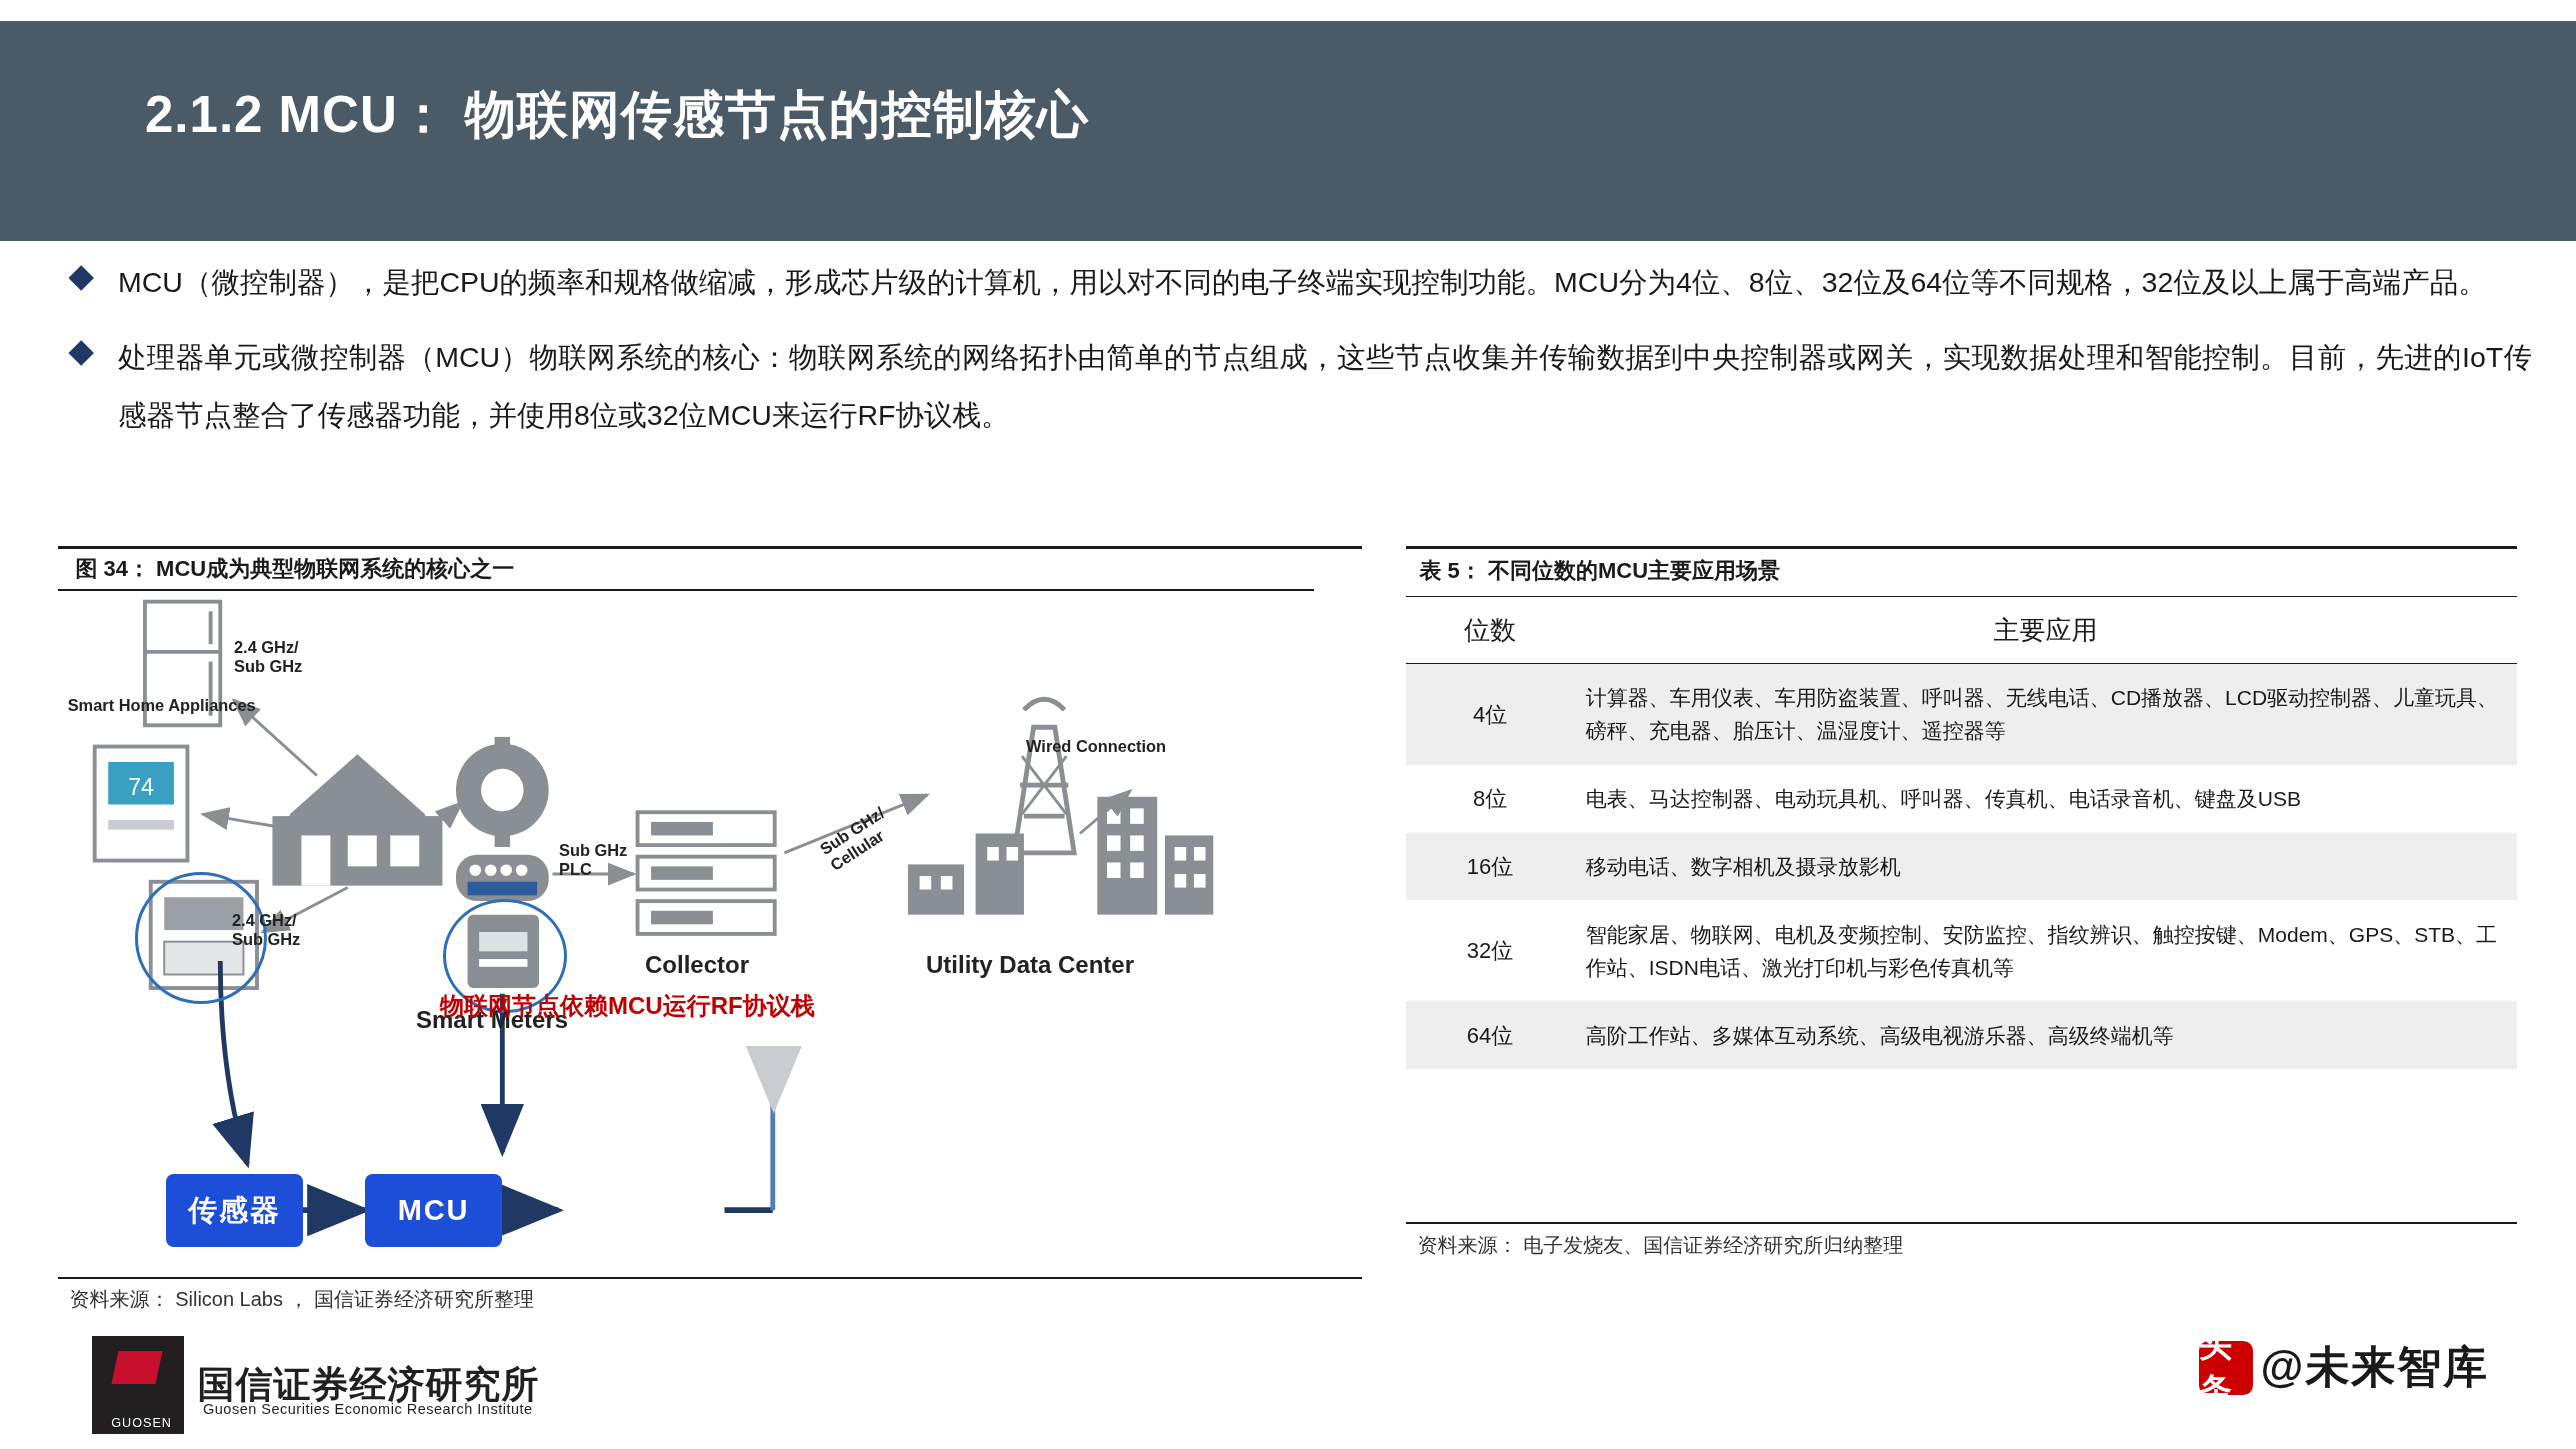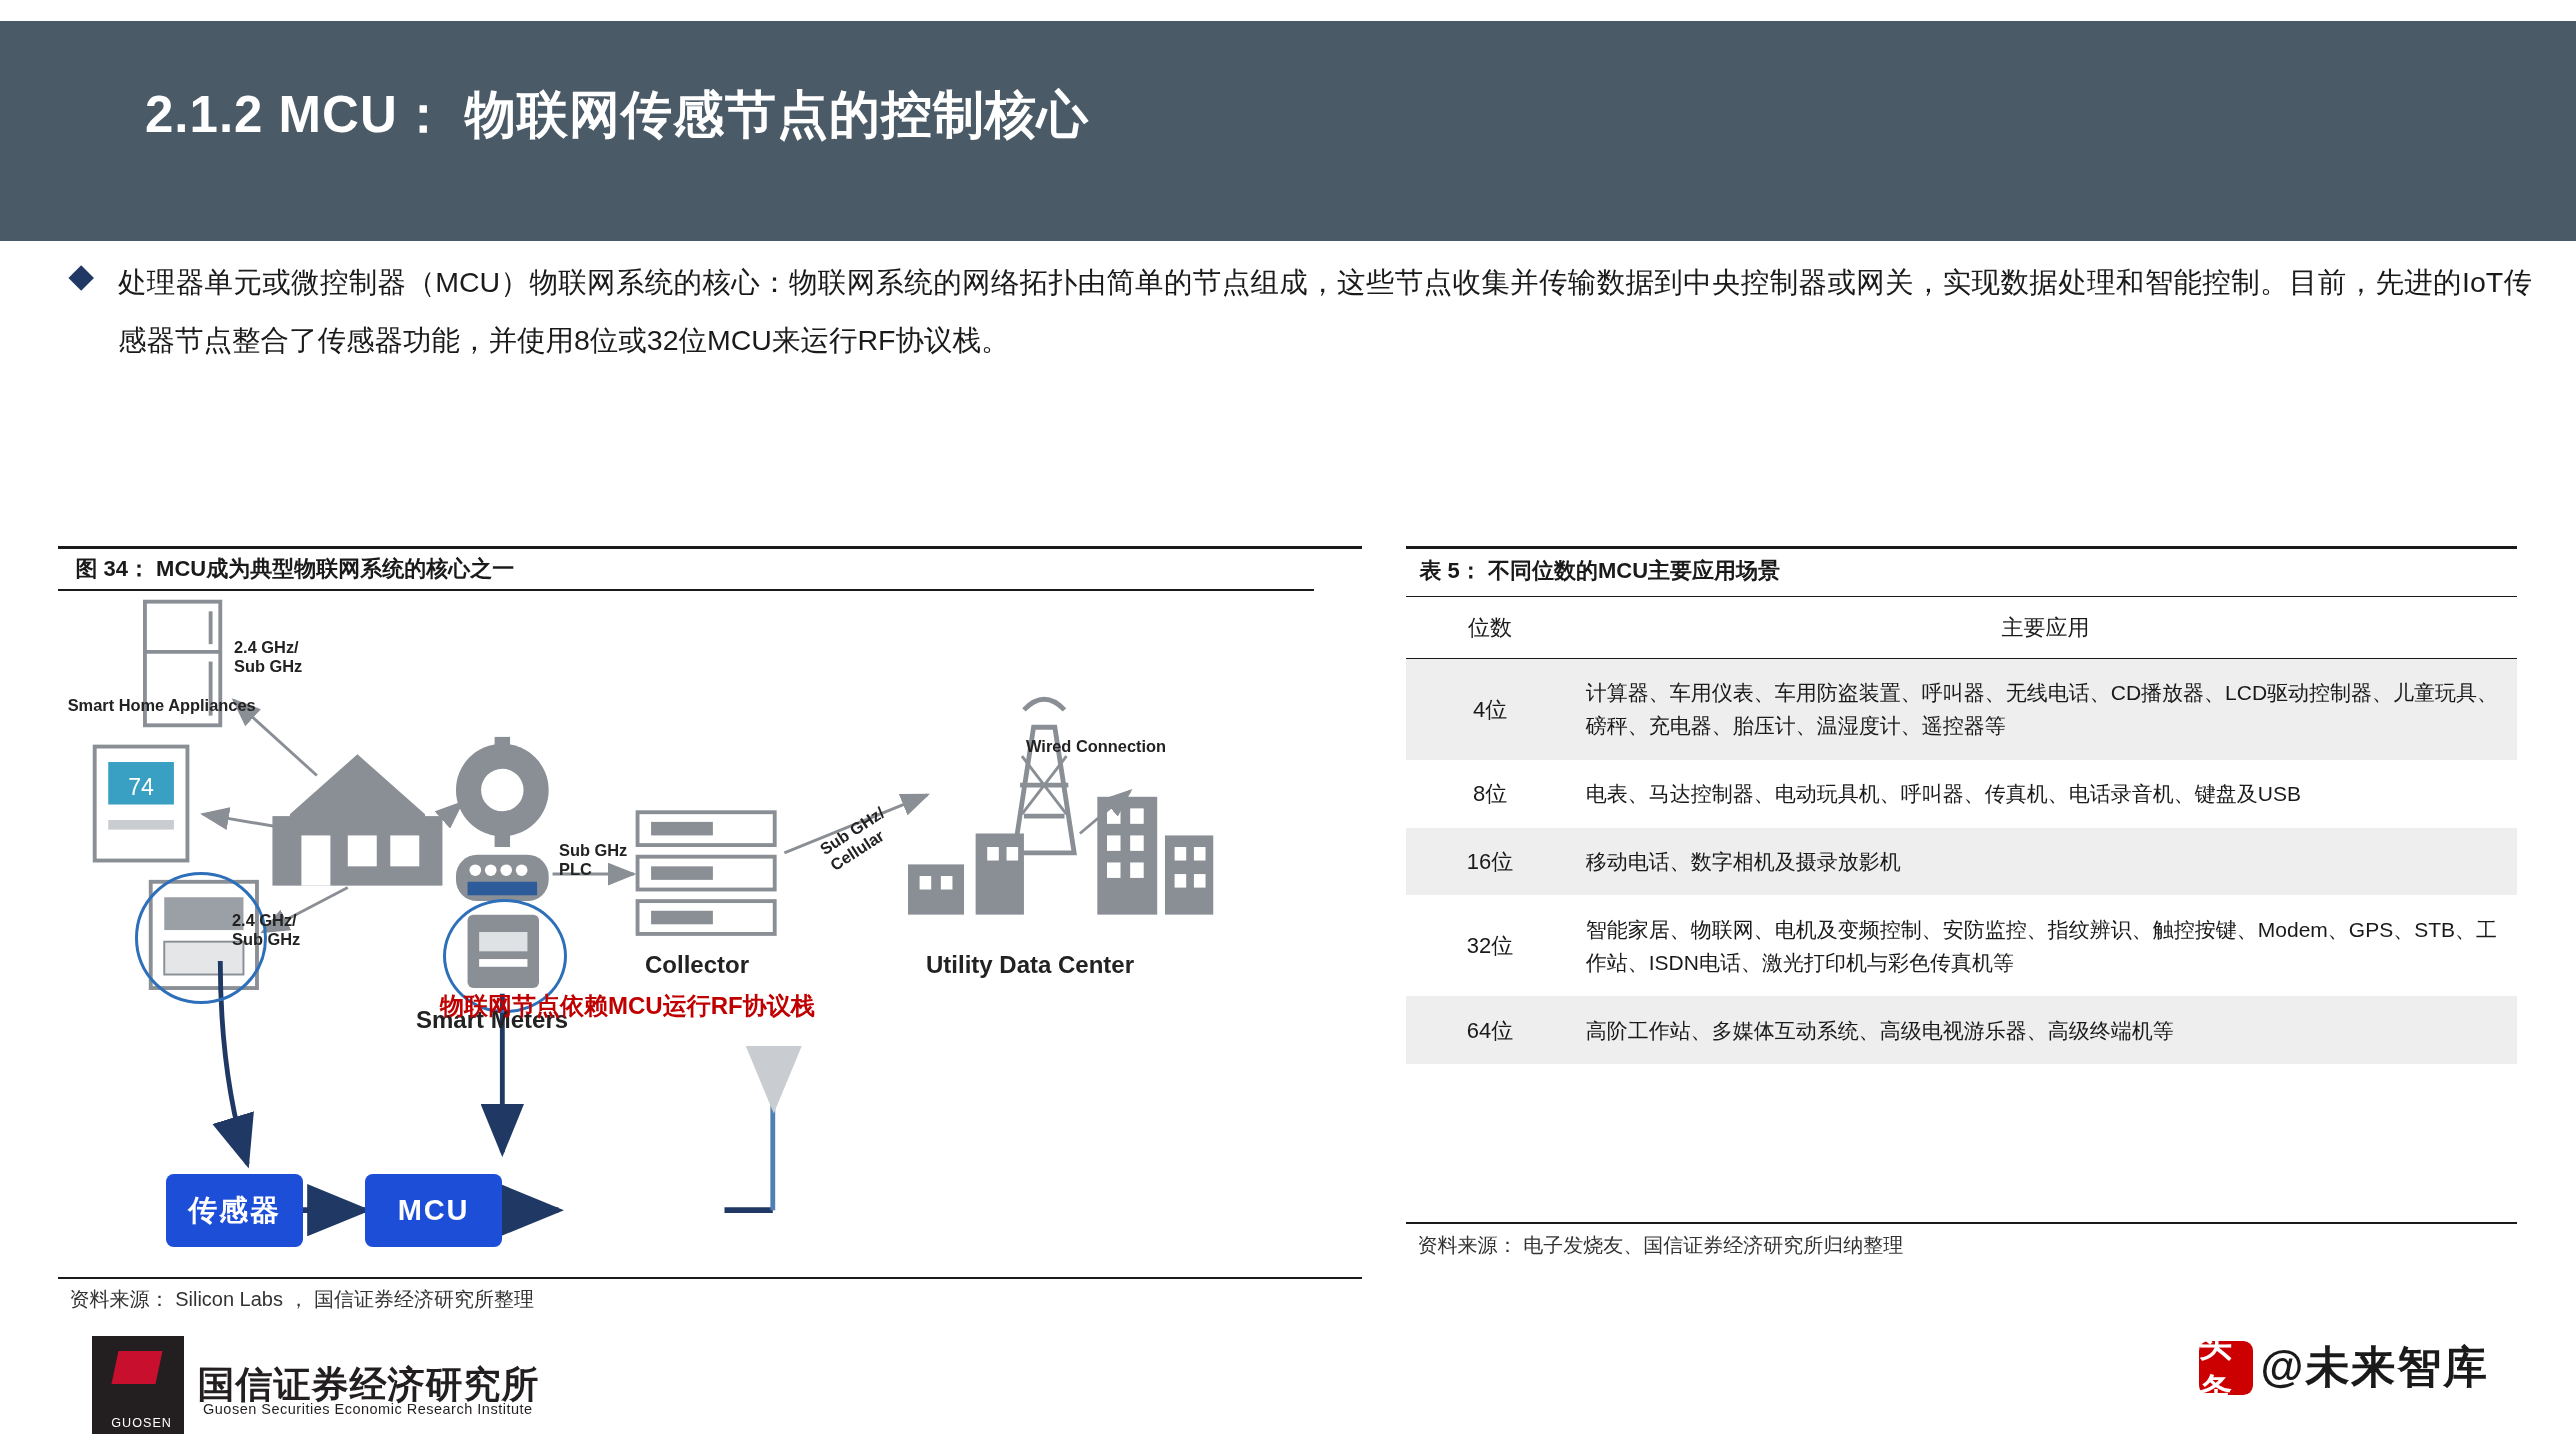--- a/index.html
+++ b/index.html
@@ -75,21 +75,21 @@
 
   
   .tbl-panel{position:absolute;left:1406px;top:546px;width:1111px;height:773px;}
   .tbl-rule-top{position:absolute;left:0;top:0;width:1111px;height:2.9px;background:#1a1a1a;}
   .tbl-caption{position:absolute;left:13.5px;top:9.7px;font-size:22px;font-weight:bold;color:#1a1a1a;}
   table{
     position:absolute;left:0;top:50px;width:1111px;border-collapse:collapse;
     font-size:21px;color:#1a1a1a;
   }
   th{
-    font-weight:normal;font-size:22px;padding:15.5px 0;text-align:center;
+    font-weight:normal;font-size:26px;padding:15.5px 0;text-align:center;
     border-bottom:1.9px solid #1a1a1a;border-top:1.9px solid #1a1a1a;
   }
   th.c1{width:145px;}
   td{padding:17.4px 11.6px;vertical-align:middle;line-height:33px;}
   td.c1{text-align:center;width:145px;font-size:22px;}
   td.c2{text-align:left;font-size:21px;}
   tr.alt{background:#eeeeee;}
   .tbl-rule-bot{position:absolute;left:0;top:676px;width:1111px;height:1.9px;background:#1a1a1a;}
   .tbl-source{position:absolute;left:11.6px;top:686px;font-size:20px;color:#333;}
 
@@ -124,20 +124,24 @@
 </head>
 <body>
 
 <div class="page">
 
   <div class="header">
     <div class="header-title">2.1.2 MCU： 物联网传感节点的控制核心</div>
   </div>
 
   <div class="bullets">
+    <div class="bullet-row">
+      <div class="diamond"></div>
+      <div class="bullet-text">MCU（微控制器），是把CPU的频率和规格做缩减，形成芯片级的计算机，用以对不同的电子终端实现控制功能。MCU分为4位、8位、32位及64位等不同规格，32位及以上属于高端产品。</div>
+    </div>
     <div class="bullet-row">
       <div class="diamond"></div>
       <div class="bullet-text">处理器单元或微控制器（MCU）物联网系统的核心：物联网系统的网络拓扑由简单的节点组成，这些节点收集并传输数据到中央控制器或网关，实现数据处理和智能控制。目前，先进的IoT传感器节点整合了传感器功能，并使用8位或32位MCU来运行RF协议栈。</div>
     </div>
   </div>
 
   <div class="fig-panel">
     <div class="fig-rule-top"></div>
     <div class="fig-caption">图 34： MCU成为典型物联网系统的核心之一</div>
     <div class="fig-rule-mid"></div>

